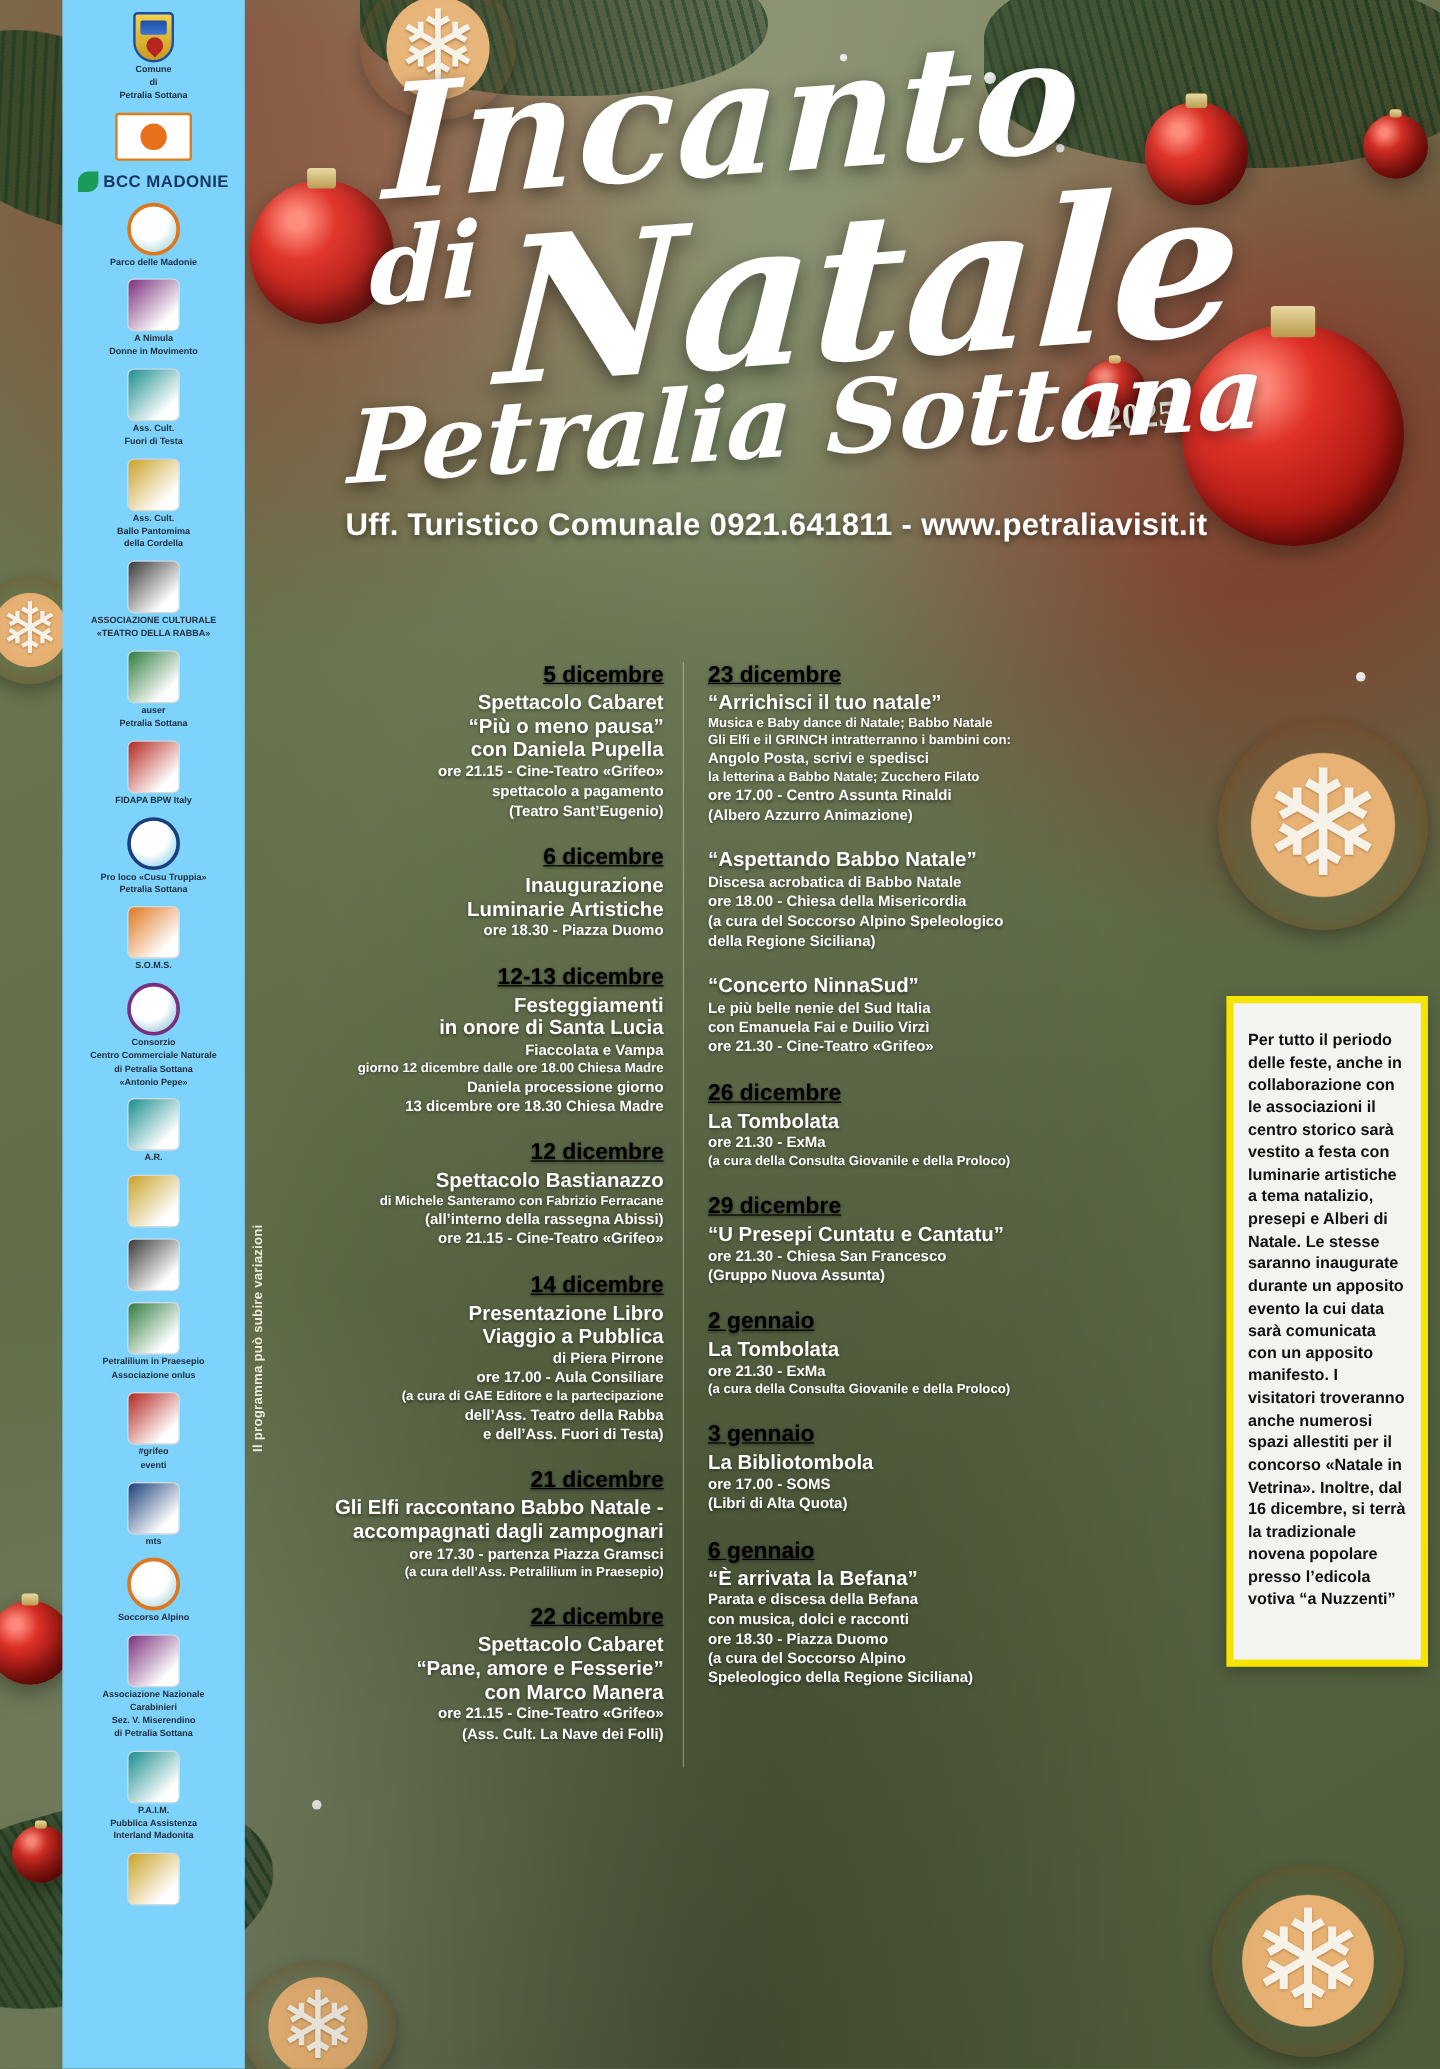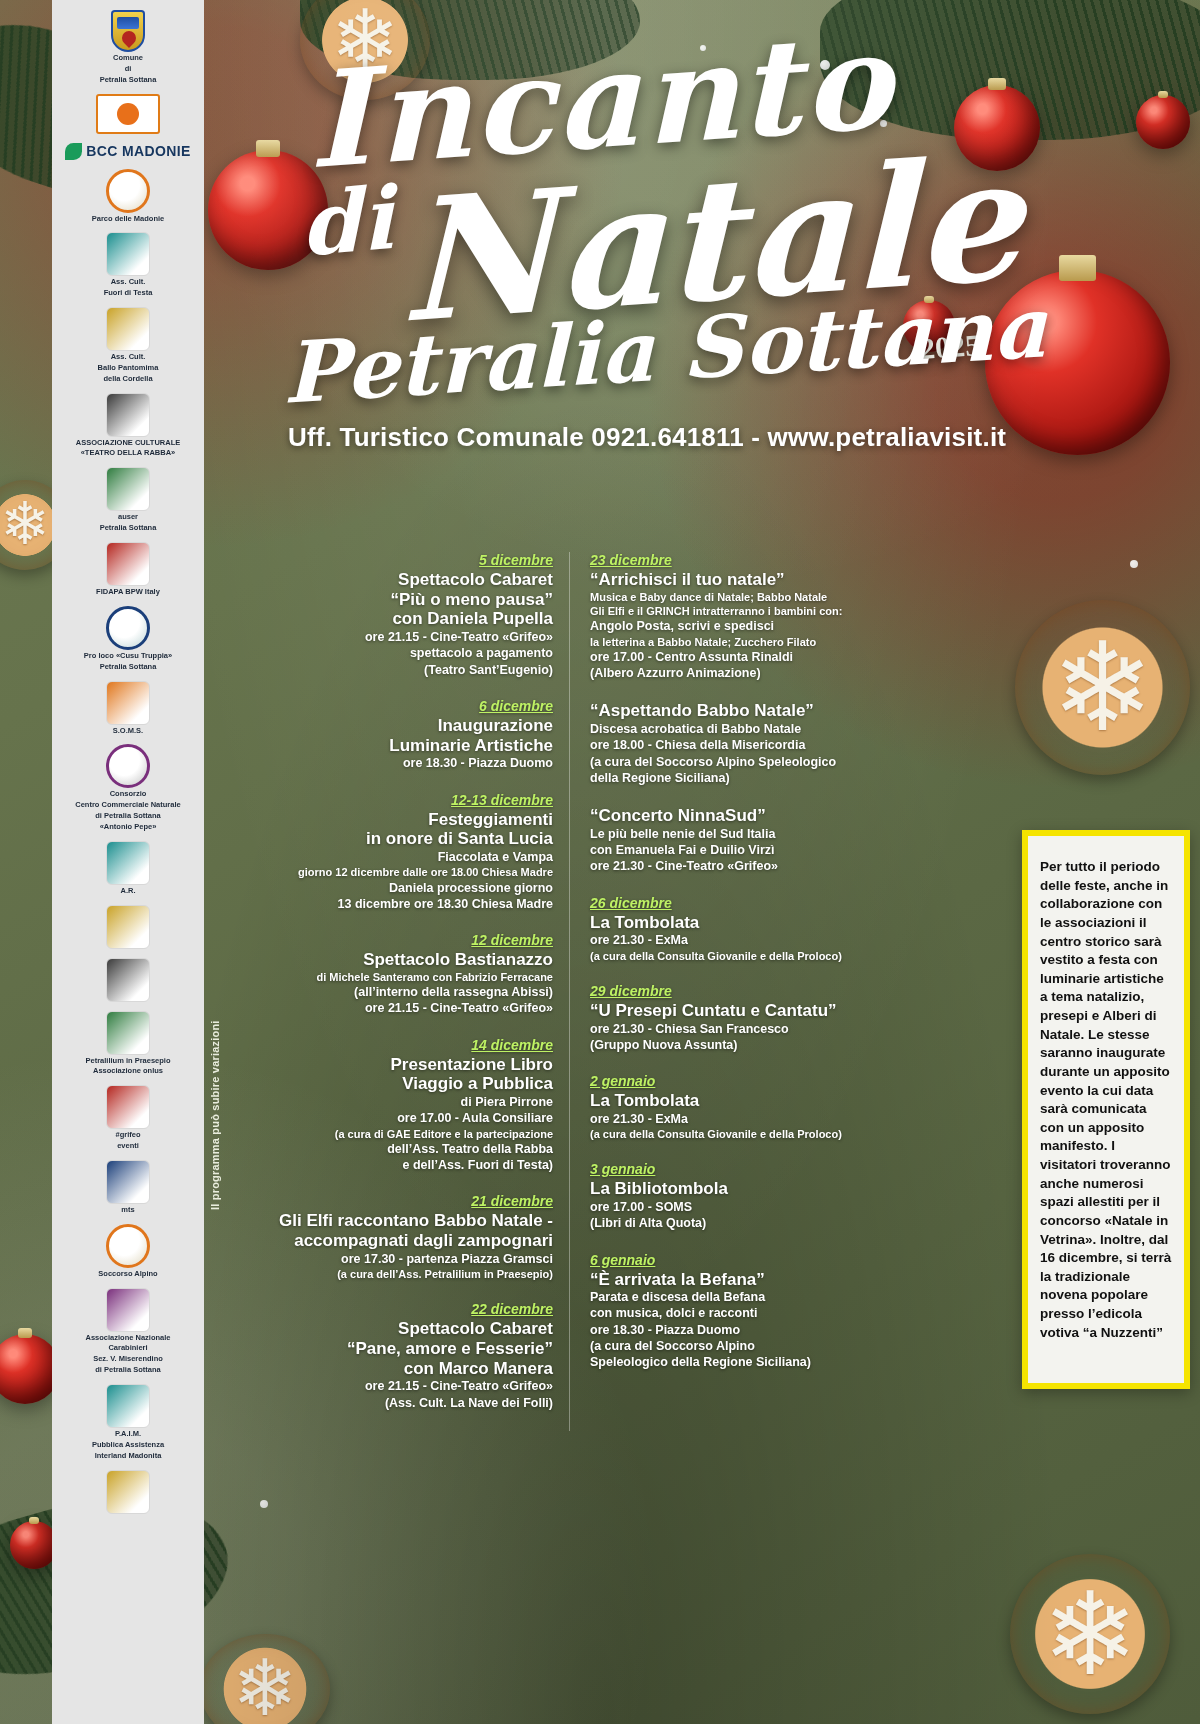--- a/index.html
+++ b/index.html
@@ -67,21 +67,21 @@
   }
   .snow {
     position:absolute; border-radius:50%;
     background:radial-gradient(circle at 35% 35%, #ffffff, #e6e9ea);
     opacity:.9;
   }
 
   
   .rail {
     position:absolute; left:52px; top:0; width:152px; height:1724px;
-    background:#e5e5e5;
+    background:#7dd3fc;
     display:flex; flex-direction:column; align-items:center;
     padding:10px 6px 16px 6px;
     gap:9px;
     z-index:5;
   }
   .logo {
     width:126px;
     display:flex; flex-direction:column; align-items:center; justify-content:center;
     text-align:center;
   }
@@ -188,24 +188,23 @@
     text-align:right; color:#ffffff;
     border-right:1px solid rgba(255,255,255,0.35);
     padding-right:16px;
   }
   .col-right {
     position:absolute; left:360px; top:0; width:340px;
     text-align:left; color:#ffffff;
   }
   .ev { margin-bottom:20px; }
   .ev .date {
-    color:#bef264; font-size:14px; font-weight:bold;
+    color:#000000; font-size:19px; font-weight:bold;
     text-decoration:underline; margin-bottom:2px;
     text-shadow:0 1px 3px rgba(0,0,0,0.5);
-    font-style:italic;
   }
   .ev .head {
     color:#ffffff; font-size:17px; font-weight:bold; line-height:1.16;
     text-shadow:0 1px 3px rgba(0,0,0,0.5);
   }
   .ev .line {
     color:#ffffff; font-size:12.5px; font-weight:bold; line-height:1.3;
     text-shadow:0 1px 3px rgba(0,0,0,0.5);
   }
   .ev .line.small { font-size:11px; }
@@ -289,20 +288,27 @@
       </div>
     </div>
     <div class="logo">
       <div class="mark">
         <div class="ring" style="border-color: rgb(224, 118, 28); background: radial-gradient(circle at 40% 35%, rgb(255, 255, 255) 0px, rgb(255, 255, 255) 45%, rgba(201, 162, 39, 0.2) 100%);"></div>
       </div>
       <div class="cap">Parco delle Madonie</div>
     </div>
     <div class="logo">
       <div class="mark">
+        <div class="sq" style="background: linear-gradient(135deg, rgb(122, 47, 124), rgb(255, 255, 255) 78%); border: 1px solid rgb(216, 216, 216);"></div>
+      </div>
+      <div class="cap">A Nimula</div>
+      <div class="cap">Donne in Movimento</div>
+    </div>
+    <div class="logo">
+      <div class="mark">
         <div class="sq" style="background: linear-gradient(135deg, rgb(26, 142, 142), rgb(255, 255, 255) 78%); border: 1px solid rgb(216, 216, 216);"></div>
       </div>
       <div class="cap">Ass. Cult.</div>
       <div class="cap">Fuori di Testa</div>
     </div>
     <div class="logo">
       <div class="mark">
         <div class="sq" style="background: linear-gradient(135deg, rgb(201, 162, 39), rgb(255, 255, 255) 78%); border: 1px solid rgb(216, 216, 216);"></div>
       </div>
       <div class="cap">Ass. Cult.</div>

